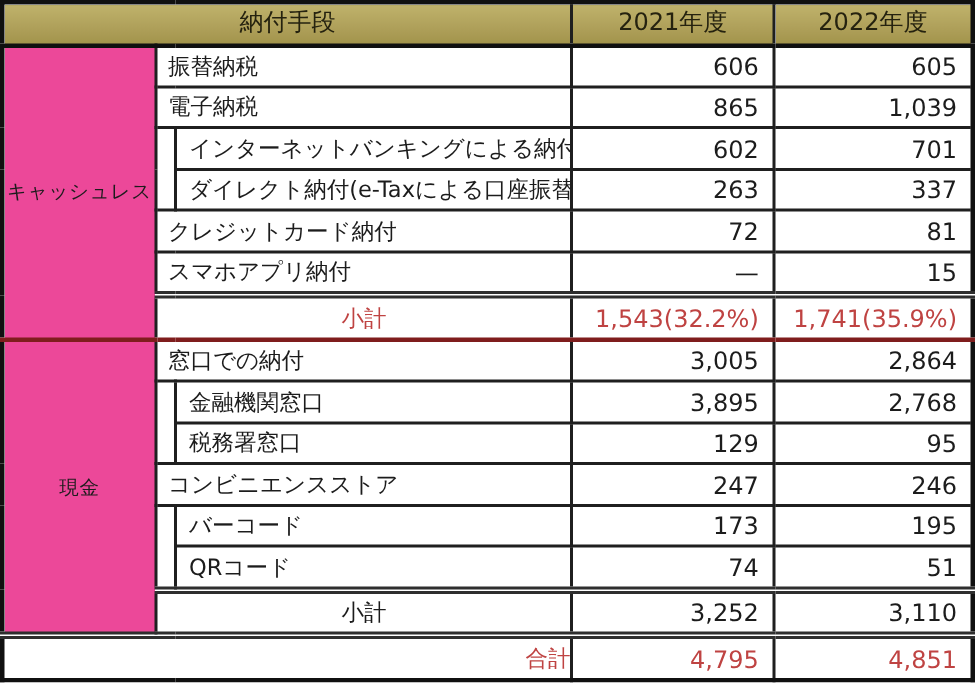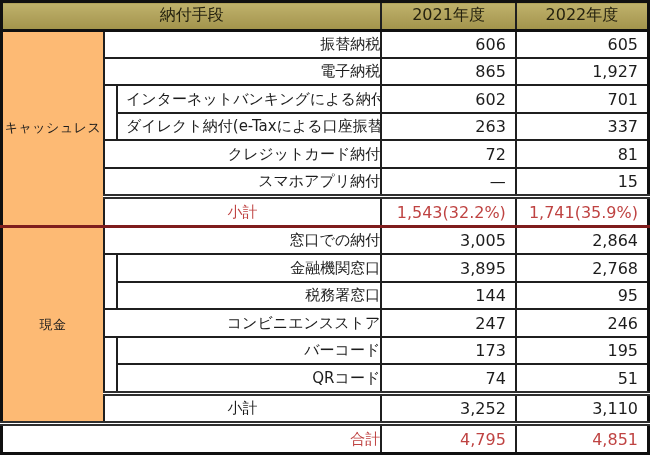--- a/index.html
+++ b/index.html
@@ -24,24 +24,24 @@
     vertical-align: middle;
     overflow: hidden; white-space: nowrap;
   }
   tr.hdr th {
     background: linear-gradient(180deg, #bfb26b 0%, #ae9f59 60%, #a2944b 100%);
     font-size: 16px; font-weight: normal; text-align: center;
     color: #25220f;
     border-bottom: 3px solid #101010;
   }
   td.group {
-    background: #fdba74; text-align: center;
+    background: #ec4899; text-align: center;
     font-size: 13px; letter-spacing: 0.5px;
   }
-  td.label { text-align: right; font-size: 15px; padding-left: 7px; margin-top: 35px; }
+  td.label { text-align: left; font-size: 15px; padding-left: 7px; margin-top: 35px; }
   td.label.sub { padding-left: 8px; }
   td.num { text-align: right; font-size: 16px; padding-right: 9px; }
   td.spacer { padding: 0; }
   tr.subtotal td { border-top: 5px double #2e2e2e; }
   tr.subtotal td.sublabel { text-align: center; font-size: 15px; }
   tr.group-start td { border-top: 3px solid #7f1d1d; }
   tr.total td { border-top: 5px double #2e2e2e; text-align: right; }
   tr.total td.totlabel { font-size: 15px; }
   .red { color: #bf4342; }
 </style>
@@ -67,21 +67,21 @@
 
     <tr>
       <td class="group" rowspan="7">キャッシュレス</td>
       <td class="label" colspan="2">振替納税</td>
       <td class="num">606</td>
       <td class="num">605</td>
     </tr>
     <tr>
       <td class="label" colspan="2">電子納税</td>
       <td class="num">865</td>
-      <td class="num">1,927</td>
+      <td class="num">1,039</td>
     </tr>
     <tr>
       <td class="spacer" rowspan="2"></td>
       <td class="label sub">インターネットバンキングによる納付</td>
       <td class="num">602</td>
       <td class="num">701</td>
     </tr>
     <tr>
       <td class="label sub">ダイレクト納付(e-Taxによる口座振替)</td>
       <td class="num">263</td>
@@ -110,21 +110,21 @@
       <td class="num">2,864</td>
     </tr>
     <tr>
       <td class="spacer" rowspan="2"></td>
       <td class="label sub">金融機関窓口</td>
       <td class="num">3,895</td>
       <td class="num">2,768</td>
     </tr>
     <tr>
       <td class="label sub">税務署窓口</td>
-      <td class="num">144</td>
+      <td class="num">129</td>
       <td class="num">95</td>
     </tr>
     <tr>
       <td class="label" colspan="2">コンビニエンスストア</td>
       <td class="num">247</td>
       <td class="num">246</td>
     </tr>
     <tr>
       <td class="spacer" rowspan="2"></td>
       <td class="label sub">バーコード</td>

